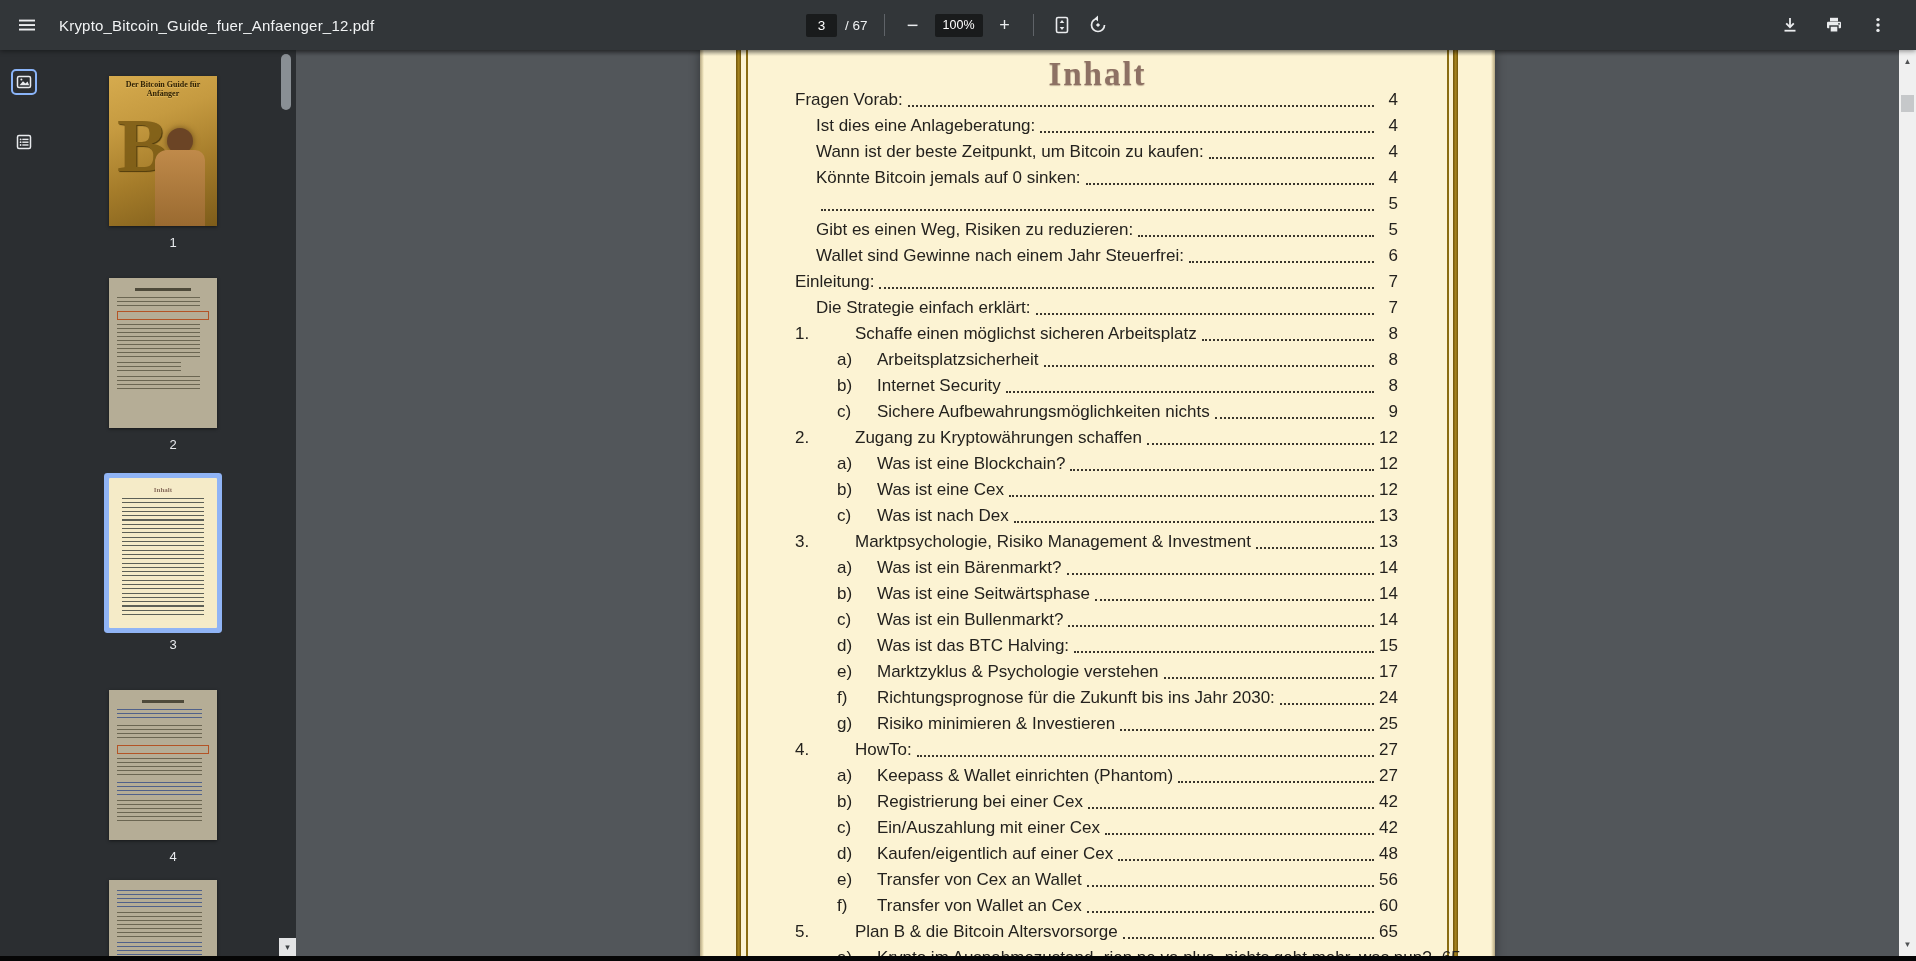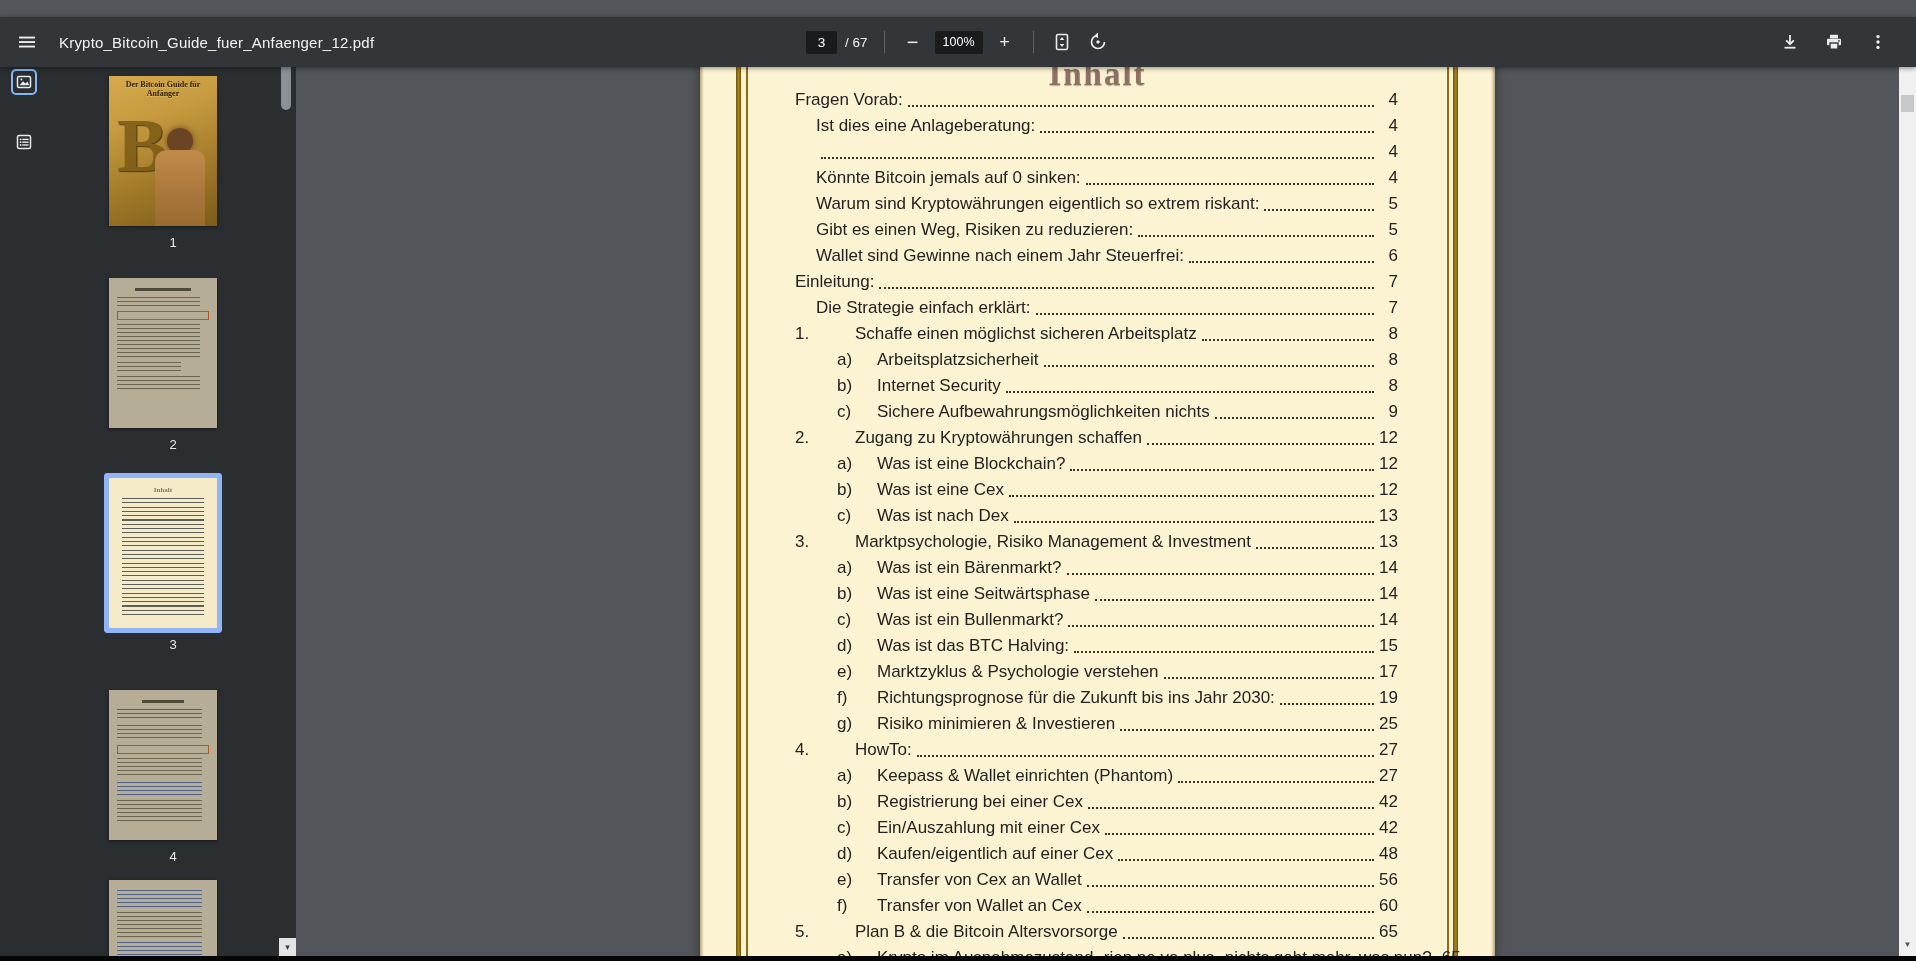--- a/index.html
+++ b/index.html
@@ -1,21 +1,21 @@
 <!DOCTYPE html>
 <html><head>
 <meta charset="utf-8">
 <style>
   * { margin:0; padding:0; box-sizing:border-box; }
   html,body { width:1916px; height:961px; overflow:hidden; background:#52565a; }
   .screen { position:relative; width:1916px; height:961px; overflow:hidden;
             font-family:"Liberation Sans",sans-serif; }
 
   
-  .toolbar { position:absolute; left:0; top:17px; width:1916px; height:50px;
+  .toolbar { position:absolute; left:0; top:0; width:1916px; height:50px;
              background:#323639; z-index:30; box-shadow:0 1px 5px rgba(0,0,0,.45); }
   .menu-btn { position:absolute; left:14px; top:13px; width:26px; height:24px;
               display:flex; align-items:center; justify-content:center; cursor:pointer; }
   .doc-title { position:absolute; left:59px; top:0; height:50px; display:flex; align-items:center;
                color:#f1f3f4; font-size:15px; letter-spacing:.2px; white-space:nowrap; }
   .center-controls { position:absolute; left:806px; top:0; height:50px;
                      display:flex; align-items:center; }
   .page-input { width:31px; height:23px; background:#191b1c; border:none; border-radius:2px;
                 color:#fff; font-size:13.5px; text-align:center; font-family:"Liberation Sans",sans-serif; }
   .page-total { color:#f1f3f4; font-size:13.5px; margin-left:8px; white-space:nowrap; }
@@ -290,30 +290,30 @@
             <span class="lab">Fragen Vorab: </span>
             <span class="dots"></span>
             <span class="pg">4</span>
           </div>
           <div class="toc-row h2">
             <span class="lab">Ist dies eine Anlageberatung: </span>
             <span class="dots"></span>
             <span class="pg">4</span>
           </div>
           <div class="toc-row h2">
+            <span class="lab">Wann ist der beste Zeitpunkt, um Bitcoin zu kaufen:</span>
             <span class="dots"></span>
             <span class="pg">4</span>
           </div>
           <div class="toc-row h2">
             <span class="lab">Könnte Bitcoin jemals auf 0 sinken:</span>
             <span class="dots"></span>
             <span class="pg">4</span>
           </div>
           <div class="toc-row h2">
-            <span class="lab">Warum sind Kryptowährungen eigentlich so extrem riskant: </span>
             <span class="dots"></span>
             <span class="pg">5</span>
           </div>
           <div class="toc-row h2">
             <span class="lab">Gibt es einen Weg, Risiken zu reduzieren: </span>
             <span class="dots"></span>
             <span class="pg">5</span>
           </div>
           <div class="toc-row h2">
             <span class="lab">Wallet sind Gewinne nach einem Jahr Steuerfrei:</span>
@@ -411,21 +411,21 @@
           <div class="toc-row sub">
             <span class="pre">e)</span>
             <span class="lab">Marktzyklus &amp; Psychologie verstehen</span>
             <span class="dots"></span>
             <span class="pg">17</span>
           </div>
           <div class="toc-row sub">
             <span class="pre">f)</span>
             <span class="lab">Richtungsprognose für die Zukunft bis ins Jahr 2030:</span>
             <span class="dots"></span>
-            <span class="pg">19</span>
+            <span class="pg">24</span>
           </div>
           <div class="toc-row sub">
             <span class="pre">g)</span>
             <span class="lab">Risiko minimieren &amp; Investieren</span>
             <span class="dots"></span>
             <span class="pg">25</span>
           </div>
           <div class="toc-row num">
             <span class="pre">4.</span>
             <span class="lab">HowTo: </span>

